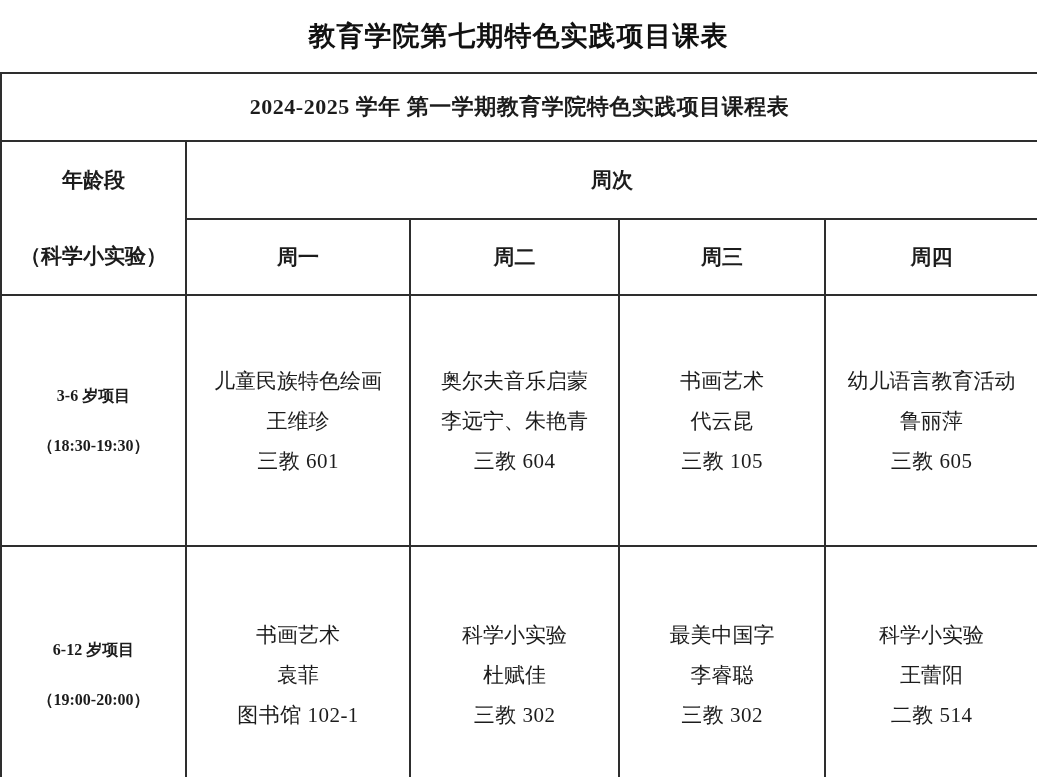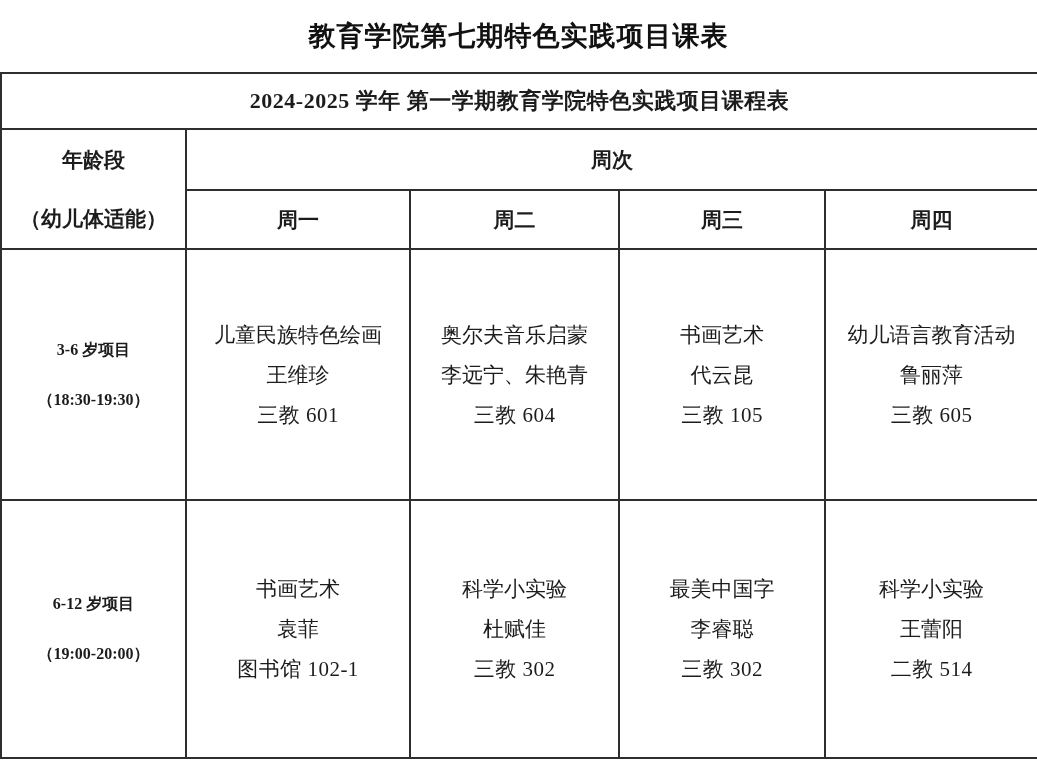--- a/index.html
+++ b/index.html
@@ -35,21 +35,21 @@
   }
   table.schedule th, table.schedule td {
     border: 2px solid #2e2e2e;
     box-sizing: border-box;
     text-align: center;
     vertical-align: middle;
     padding: 0;
     background: #ffffff;
   }
   .subtitle-cell {
-    height: 56px;
+    height: 68px;
     font-weight: bold;
     font-size: 22px;
     letter-spacing: 0.5px;
   }
   .weeks-cell {
     height: 60px;
     font-weight: bold;
     font-size: 21px;
   }
   .day-cell {
@@ -59,21 +59,21 @@
     margin-left: 12px;
   }
   .corner-cell {
     font-weight: bold;
     font-size: 21px;
   }
   .corner-inner {
     display: flex;
     flex-direction: column;
     justify-content: space-around;
-    height: 118px;
+    height: 152px;
   }
   .age-cell {
     font-weight: bold;
     font-size: 16px;
     line-height: 50px;
   }
   .row-tall-1 td { height: 251px; }
   .row-tall-2 td { height: 258px; }
   .course-cell {
     font-size: 21px;
@@ -100,21 +100,21 @@
 
     <tbody>
         <tr>
       <td class="subtitle-cell" colspan="5">2024-2025 学年  第一学期教育学院特色实践项目课程表</td>
     </tr>
 
     <tr>
       <td class="corner-cell" rowspan="2">
         <div class="corner-inner">
           <span>年龄段</span>
-          <span>（幼儿体适能）</span>
+          <span>（科学小实验）</span>
         </div>
       </td>
       <td class="weeks-cell" colspan="4">周次</td>
     </tr>
 
     <tr>
       <td class="day-cell">周一</td>
       <td class="day-cell">周二</td>
       <td class="day-cell">周三</td>
       <td class="day-cell">周四</td>

